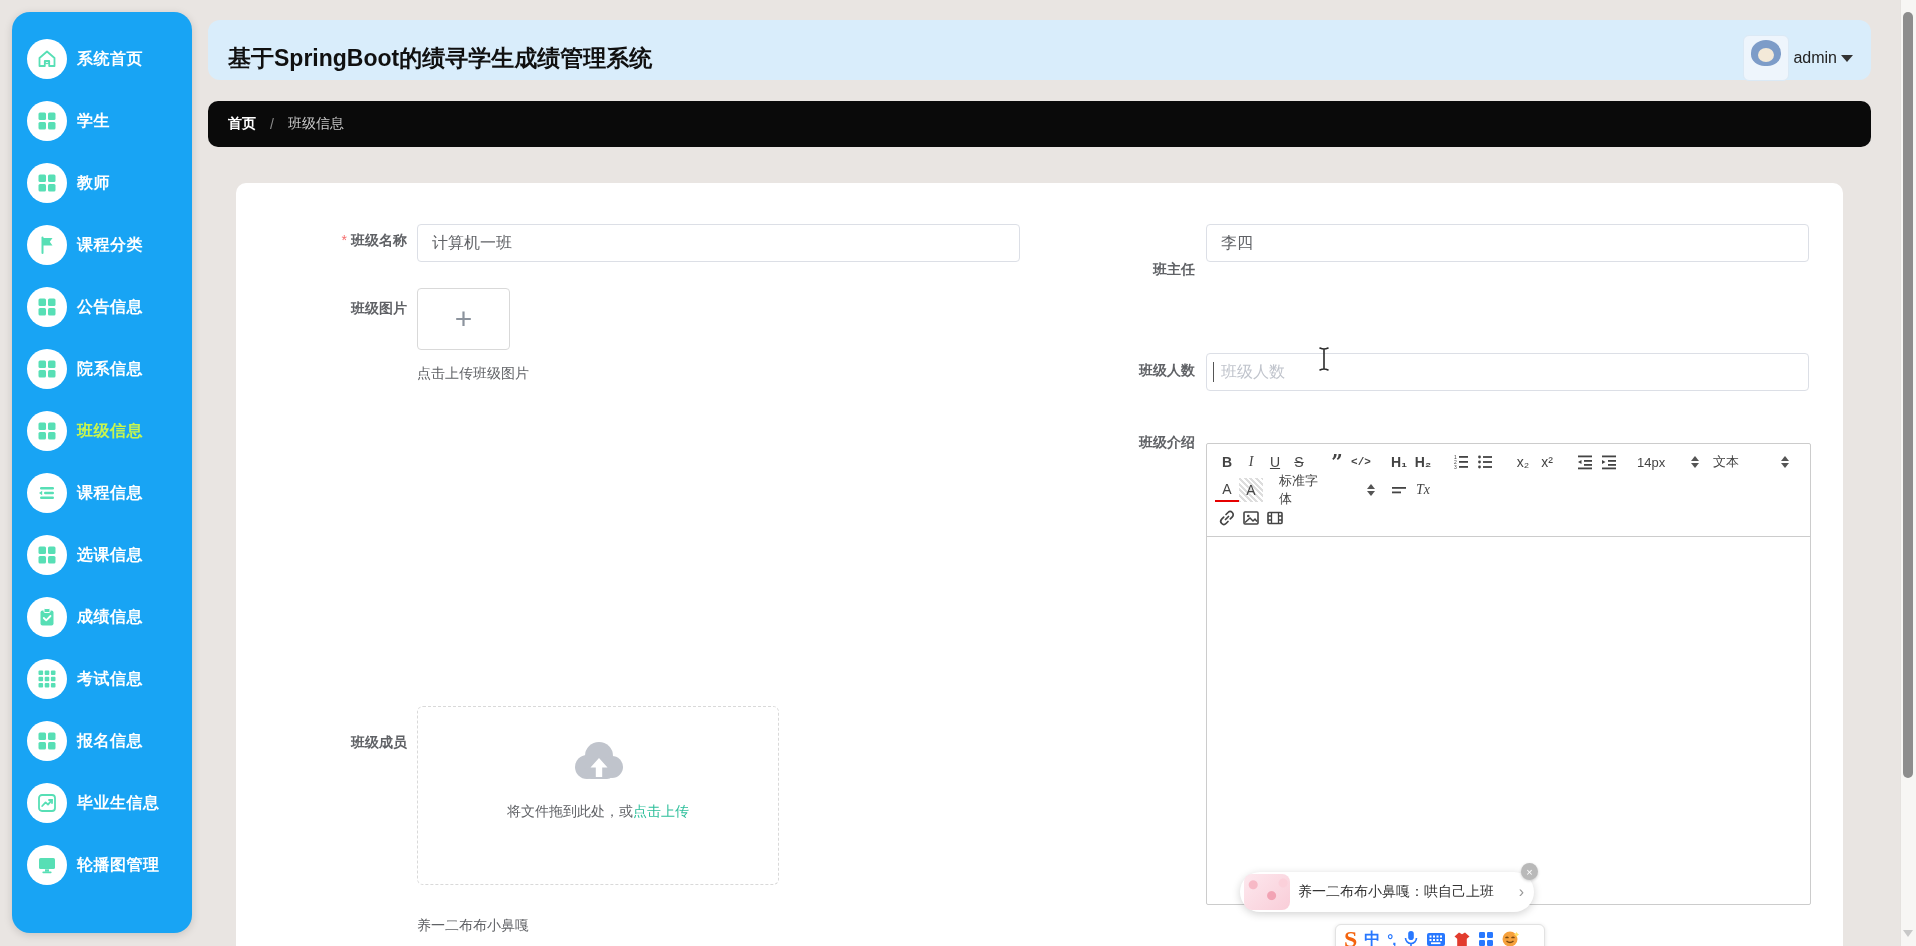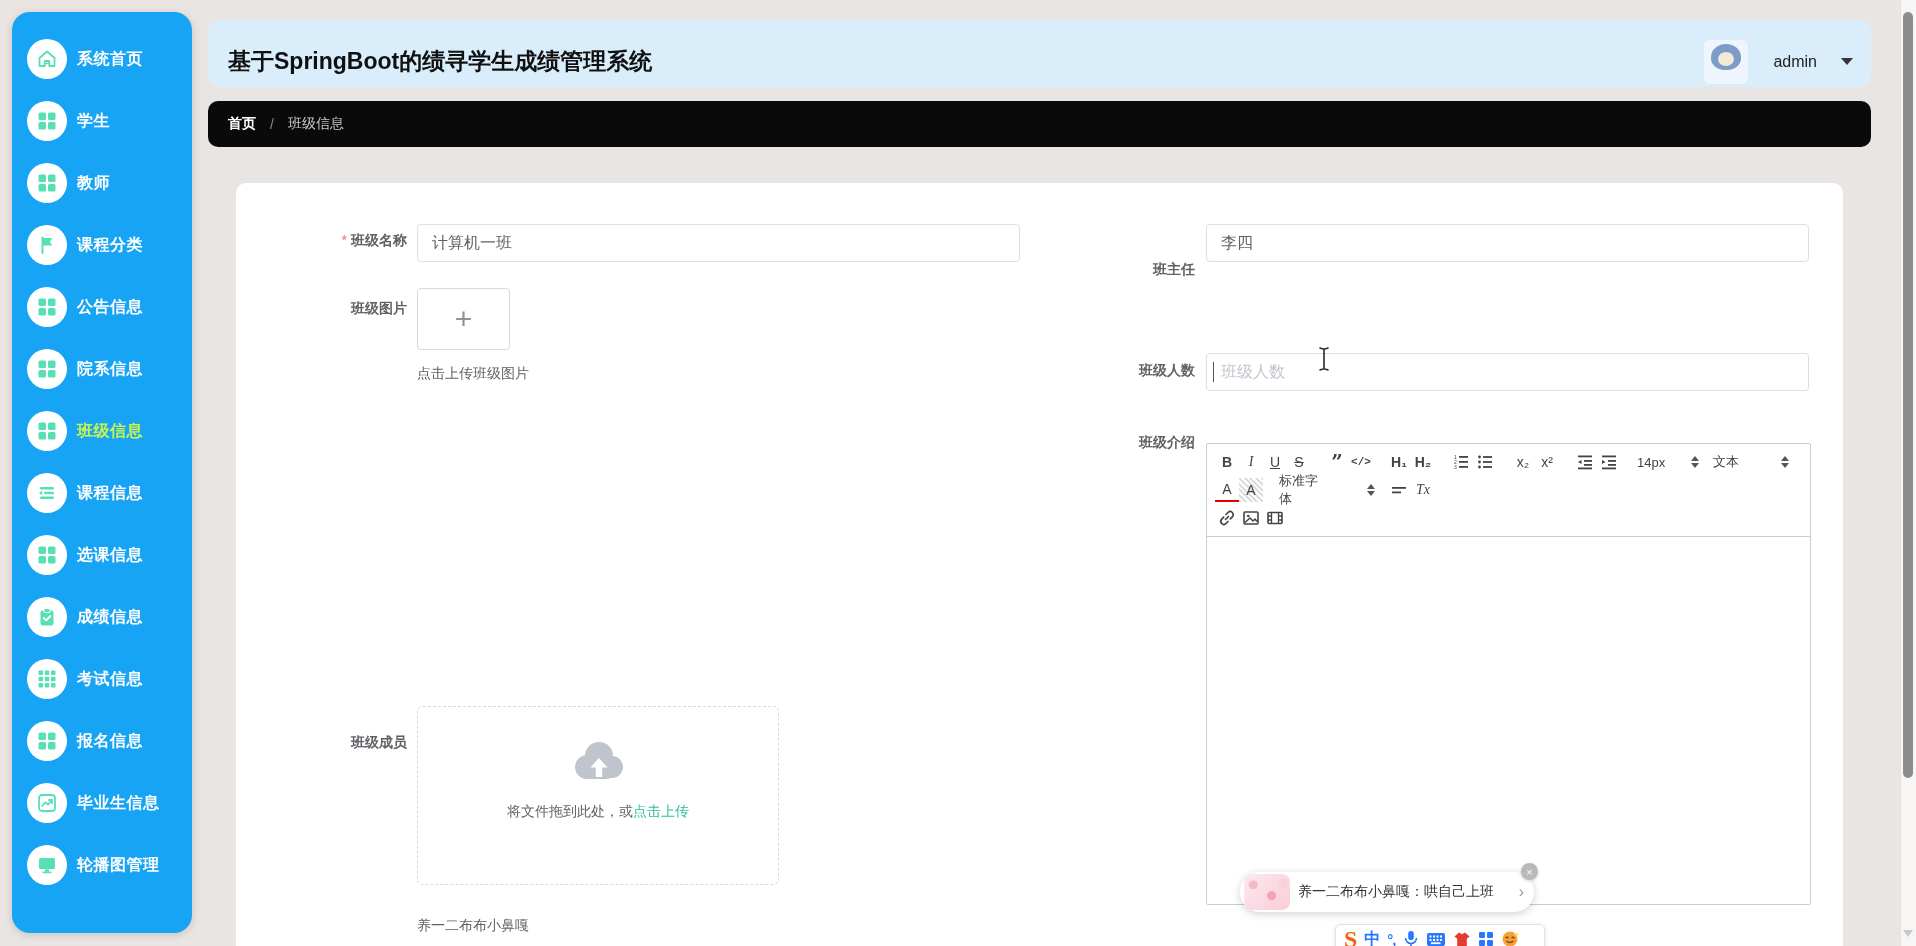--- a/index.html
+++ b/index.html
@@ -8,24 +8,24 @@
 
   
   .sidebar{left:12px;top:12px;width:180px;height:921px;background:#18a4f4;border-radius:18px;
            box-shadow:0 2px 8px rgba(0,0,0,.15);padding-top:16px;box-sizing:border-box;}
   .side-item{height:62px;display:flex;align-items:center;padding-left:15px;cursor:pointer;}
   .side-ic{width:40px;height:40px;border-radius:50%;background:#fff;display:flex;align-items:center;justify-content:center;flex:0 0 40px;}
   .side-label{margin-left:10px;color:#fff;font-size:16px;font-weight:bold;letter-spacing:.5px;white-space:nowrap;}
   .side-item.active .side-label{color:#c9f64d;}
 
   
-  .topbar{left:208px;top:20px;width:1663px;height:67px;background:#d9edfb;border-radius:12px;
+  .topbar{left:208px;top:20px;width:1663px;height:60px;background:#d9edfb;border-radius:12px;
           display:flex;align-items:center;justify-content:space-between;padding:16px 18px 0 20px;box-sizing:border-box;}
   .page-title{font-size:23px;font-weight:bold;color:#101010;}
-  .user-chip{display:flex;align-items:center;gap:24px;cursor:pointer;}
+  .user-chip{display:flex;align-items:center;gap:4px;cursor:pointer;}
   .avatar{width:44px;height:44px;border-radius:6px;background:#eef5fc;position:relative;overflow:hidden;border:1px solid #dbe9f5;}
   .avatar:before{content:"";position:absolute;left:7px;top:4px;width:30px;height:26px;background:#7d9cc8;border-radius:50% 50% 45% 45%;}
   .avatar:after{content:"";position:absolute;left:14px;top:12px;width:16px;height:14px;background:#f3e9d8;border-radius:50%;}
   .user-name{font-size:16px;color:#222;}
   .caret-down{width:0;height:0;border-left:6px solid transparent;border-right:6px solid transparent;border-top:7px solid #333;}
 
   
   .breadcrumb{left:208px;top:101px;width:1663px;height:46px;background:#0a0a0a;border-radius:10px;
               display:flex;align-items:center;padding-left:20px;box-sizing:border-box;font-size:14px;}
   .bc-home{color:#fff;font-weight:bold;cursor:pointer;}

